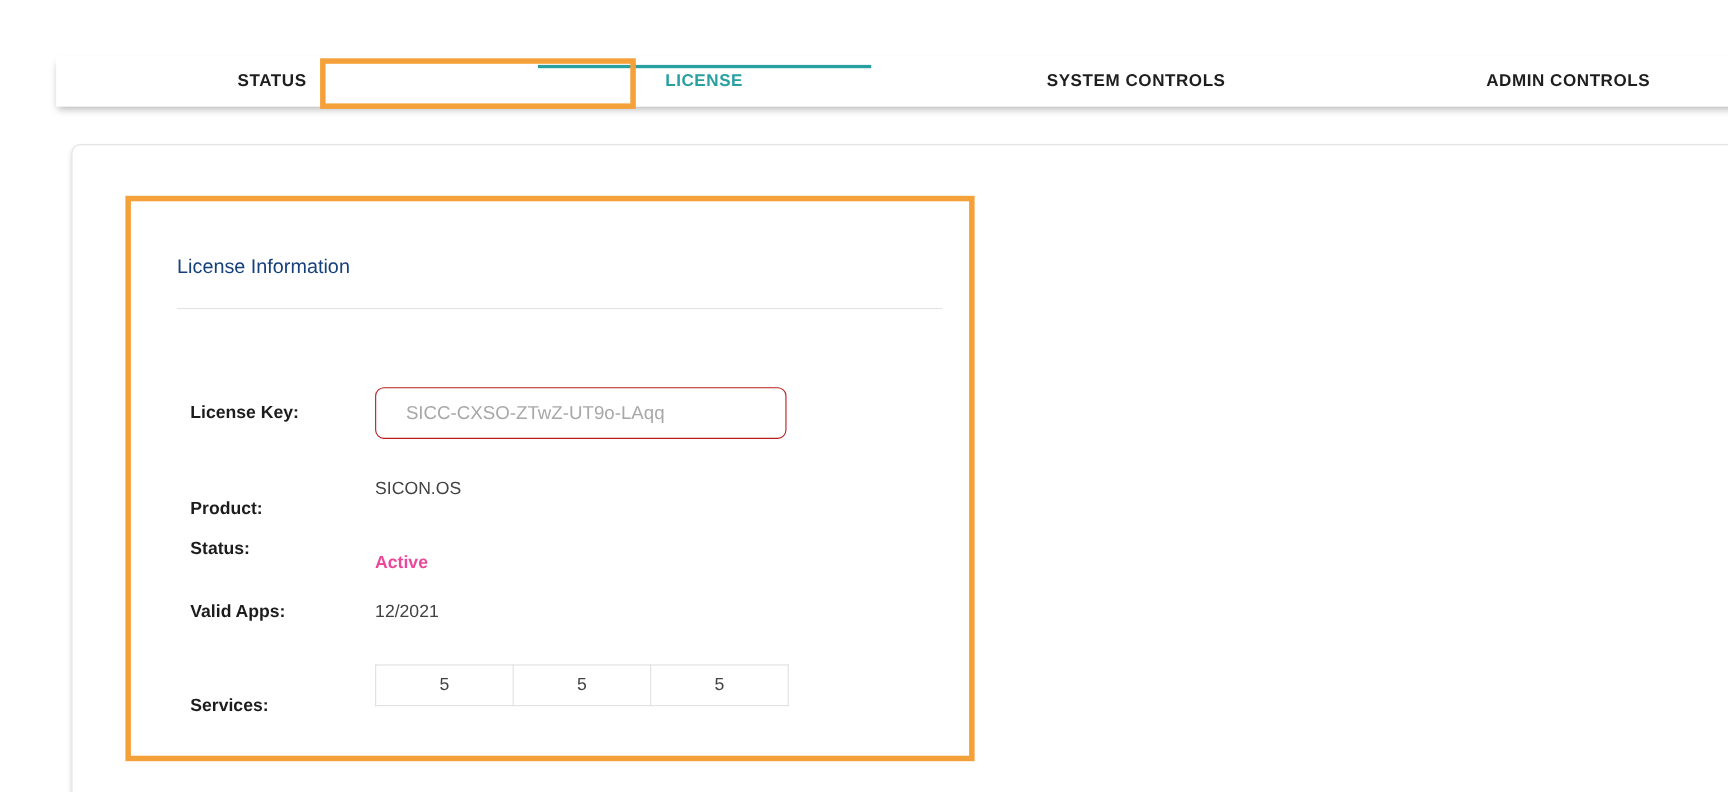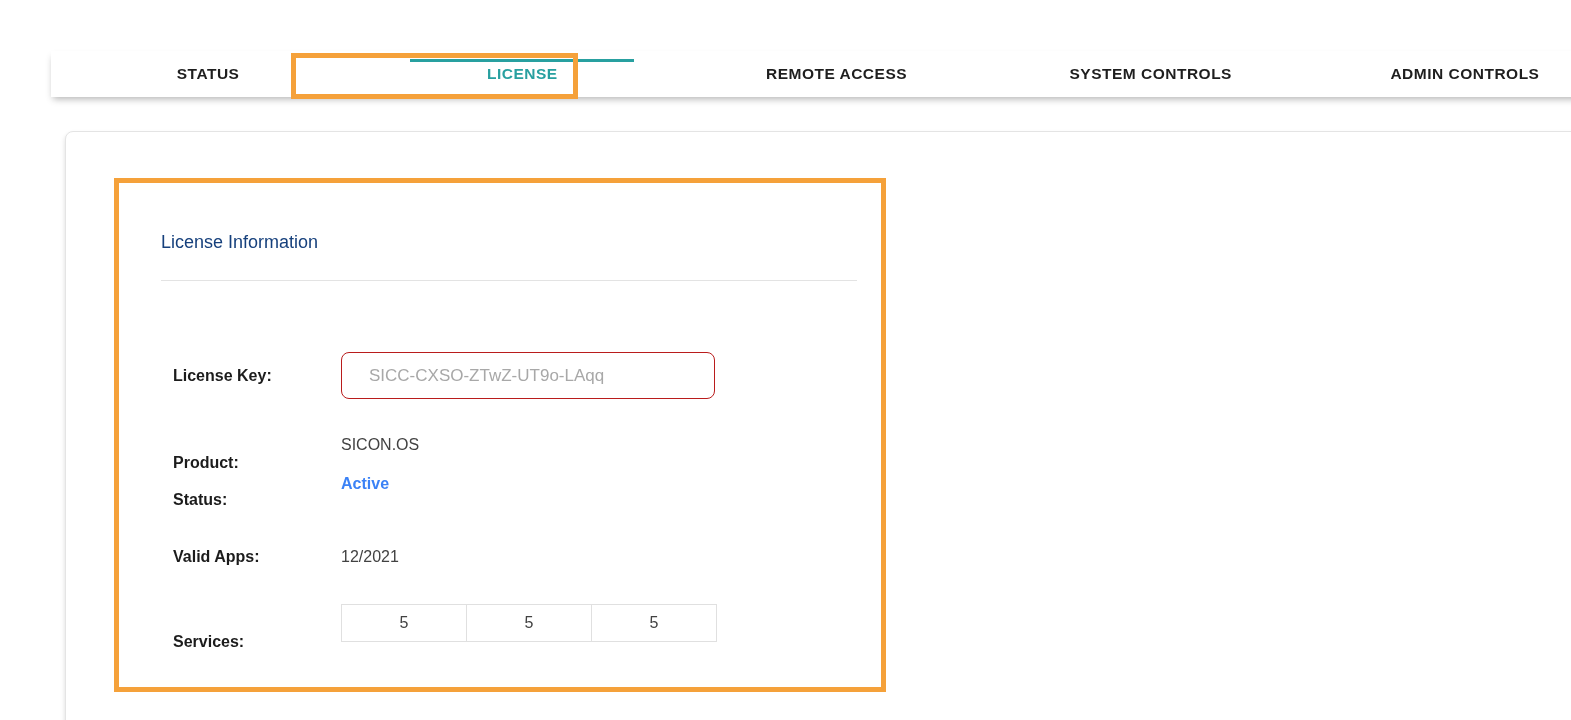--- a/index.html
+++ b/index.html
@@ -107,21 +107,21 @@
     font-size: 17px;
     color: #424242;
     outline: none;
     background: #ffffff;
   }
   .lk-input::placeholder { color: #a8a8a8; opacity: 1; }
 
   .prod-label  { top: 305px; }
   .prod-value  { top: 287px; }
   .stat-label  { top: 342px; }
-  .stat-value  { top: 326px; font-weight: bold; color: #3b82f6; }
+  .stat-value  { top: 354px; font-weight: bold; color: #ec4899; }
   .valid-label { top: 399px; }
   .valid-value { top: 399px; }
   .svc-label   { top: 484px; }
 
   .svc-table {
     position: absolute;
     left: 258px; top: 455px;
     border-collapse: collapse;
   }
   .svc-table td {
@@ -138,21 +138,20 @@
 </style>
 </head>
 <body>
 
 <nav class="tabbar">
   <div class="tab">STATUS</div>
   <div class="tab active">
     <span>LICENSE</span>
     <span class="tab-underline"></span>
   </div>
-  <div class="tab">REMOTE ACCESS</div>
   <div class="tab">SYSTEM CONTROLS</div>
   <div class="tab">ADMIN CONTROLS</div>
 </nav>
 
 <div class="hl-box hl-tab"></div>
 
 <section class="card">
 
   <h2 class="section-title">License Information</h2>
   <div class="section-divider"></div>

